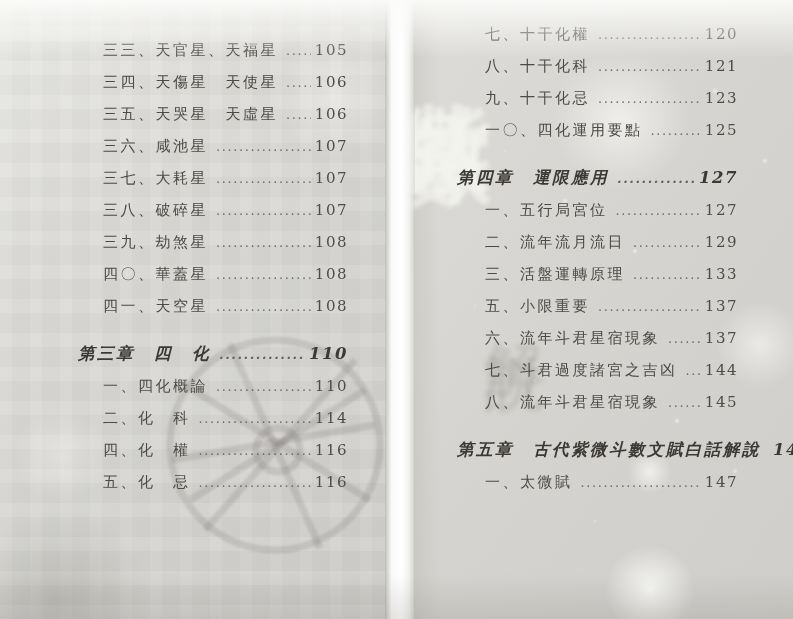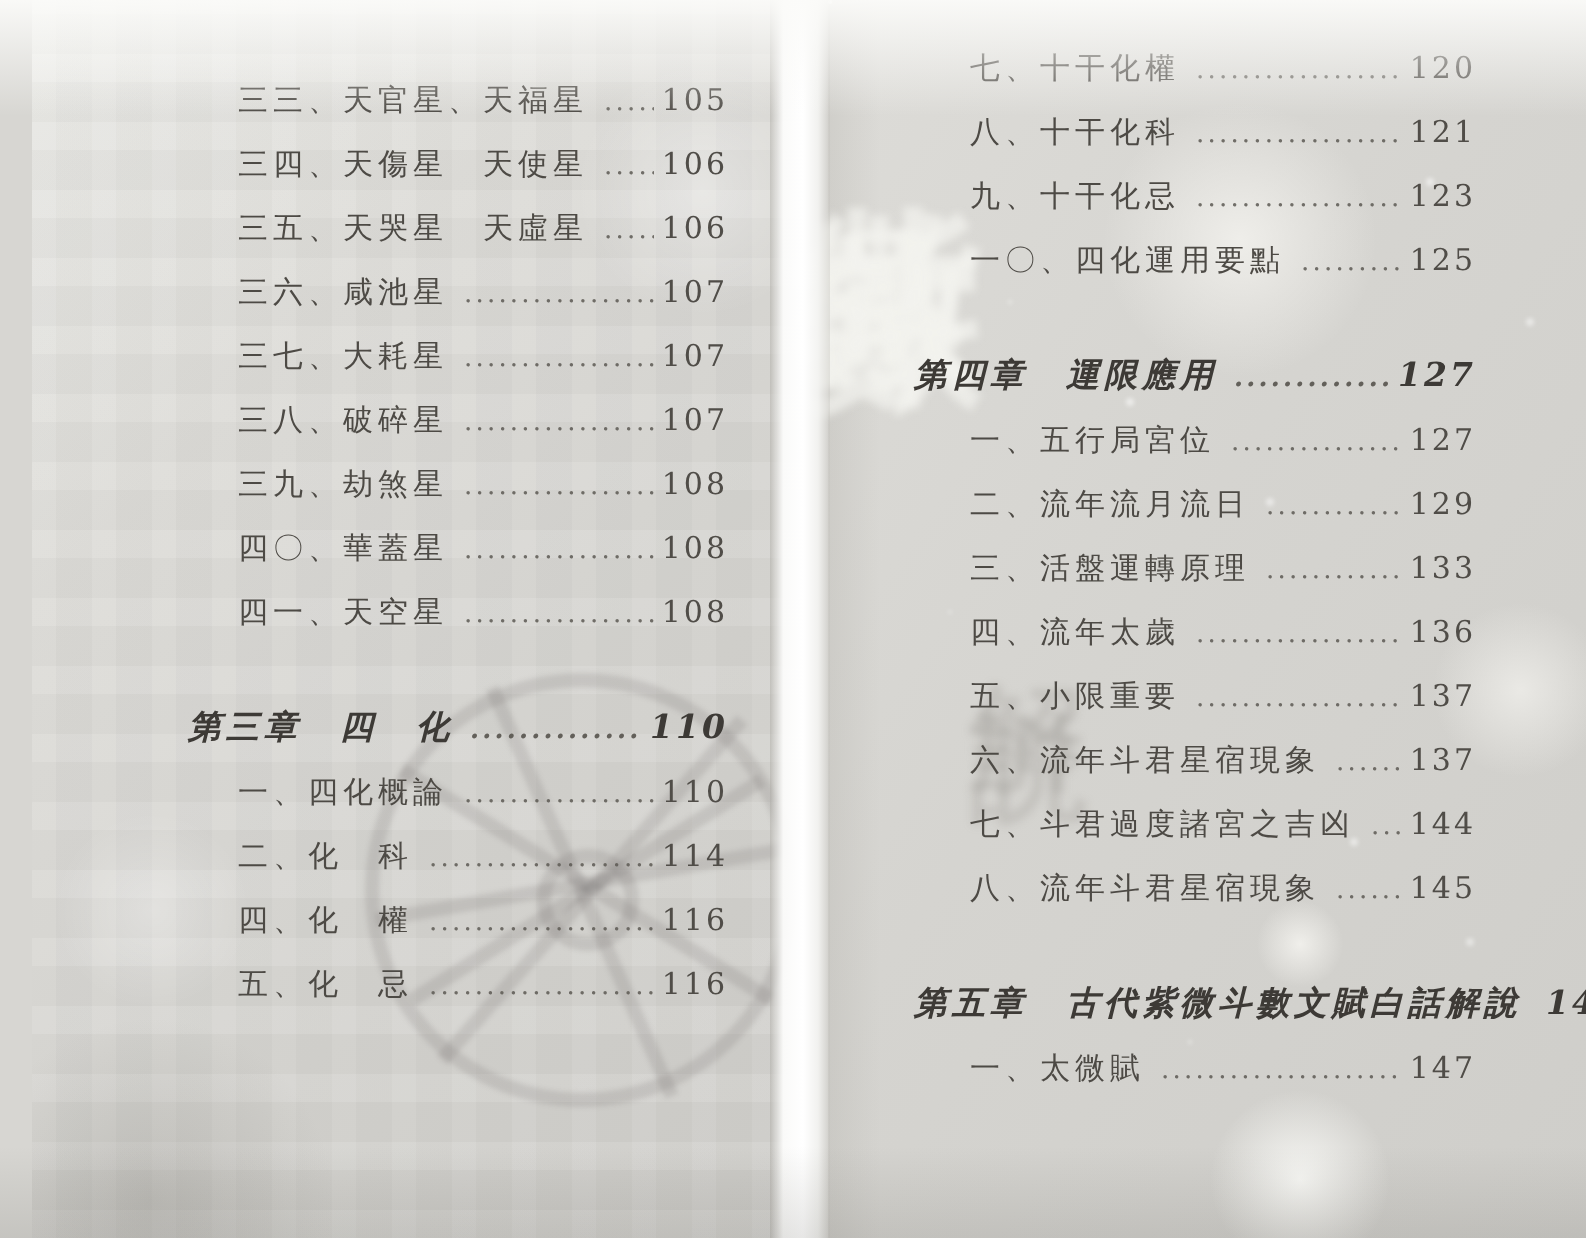--- a/index.html
+++ b/index.html
@@ -6,21 +6,21 @@
   .spread{
     position:relative;
     width:793px;height:619px;
     overflow:hidden;
     background:#d7d6d2;
     font-family:"DejaVu Serif","Liberation Serif",serif;
   }
   
   .page{position:absolute;top:0;bottom:0;}
   .page-left{
-    left:16px;width:386px;
+    left:0;width:386px;
     background:
       radial-gradient(circle 130px at 60px 600px, rgba(118,116,110,0.22), rgba(118,116,110,0) 70%),
       radial-gradient(circle 90px at 335px 95px, rgba(255,255,255,0.35), rgba(255,255,255,0) 70%),
       radial-gradient(circle 70px at 60px 455px, rgba(255,255,255,0.30), rgba(255,255,255,0) 70%),
       repeating-linear-gradient(0deg, rgba(255,255,255,0.06) 0 14px, rgba(0,0,0,0.015) 14px 34px),
       repeating-linear-gradient(90deg, rgba(255,255,255,0.05) 0 12px, rgba(0,0,0,0.012) 12px 30px),
       linear-gradient(135deg,#e9e9e5 0%,#dcdbd7 30%,#d5d4d0 60%,#cfcecA 100%);
   }
   .page-right{
     left:414px;width:379px;
@@ -82,21 +82,21 @@
     height:32px;line-height:32px;
     color:#4d4a45;font-size:15px;
   }
   .lbl{white-space:pre;letter-spacing:2.5px;flex:0 0 auto;}
   .dots{flex:1 1 auto;overflow:hidden;white-space:nowrap;
     margin:0 4px 0 8px;font-size:13px;letter-spacing:1.6px;color:#5d5a54;opacity:0.85;}
   .dots::after{content:"..........................................................................................................";}
   .num{flex:0 0 auto;letter-spacing:1.5px;color:#504d48;}
   .row.chapter{
     font-weight:bold;font-style:italic;
-    color:#3d3a36;font-size:16.5px;margin-top:26px;
+    color:#3d3a36;font-size:16.5px;margin-top:16px;
   }
   .page-left  .row.chapter{margin-left:-25px;}
   .page-right .row.chapter{margin-left:-28px;}
   .row.chapter .num{font-weight:bold;font-style:italic;color:#3d3a36;}
   .row.chapter .dots{font-weight:bold;opacity:0.95;}
 </style>
 </head>
 <body>
 
 <div class="spread">
@@ -228,25 +228,20 @@
           <span class="lbl">二、流年流月流日</span>
           <span class="dots"></span>
           <span class="num">129</span>
         </div>
       <div class="row">
           <span class="lbl">三、活盤運轉原理</span>
           <span class="dots"></span>
           <span class="num">133</span>
         </div>
       <div class="row">
-          <span class="lbl">四、流年太歲</span>
-          <span class="dots"></span>
-          <span class="num">136</span>
-        </div>
-      <div class="row">
           <span class="lbl">五、小限重要</span>
           <span class="dots"></span>
           <span class="num">137</span>
         </div>
       <div class="row">
           <span class="lbl">六、流年斗君星宿現象</span>
           <span class="dots"></span>
           <span class="num">137</span>
         </div>
       <div class="row">

